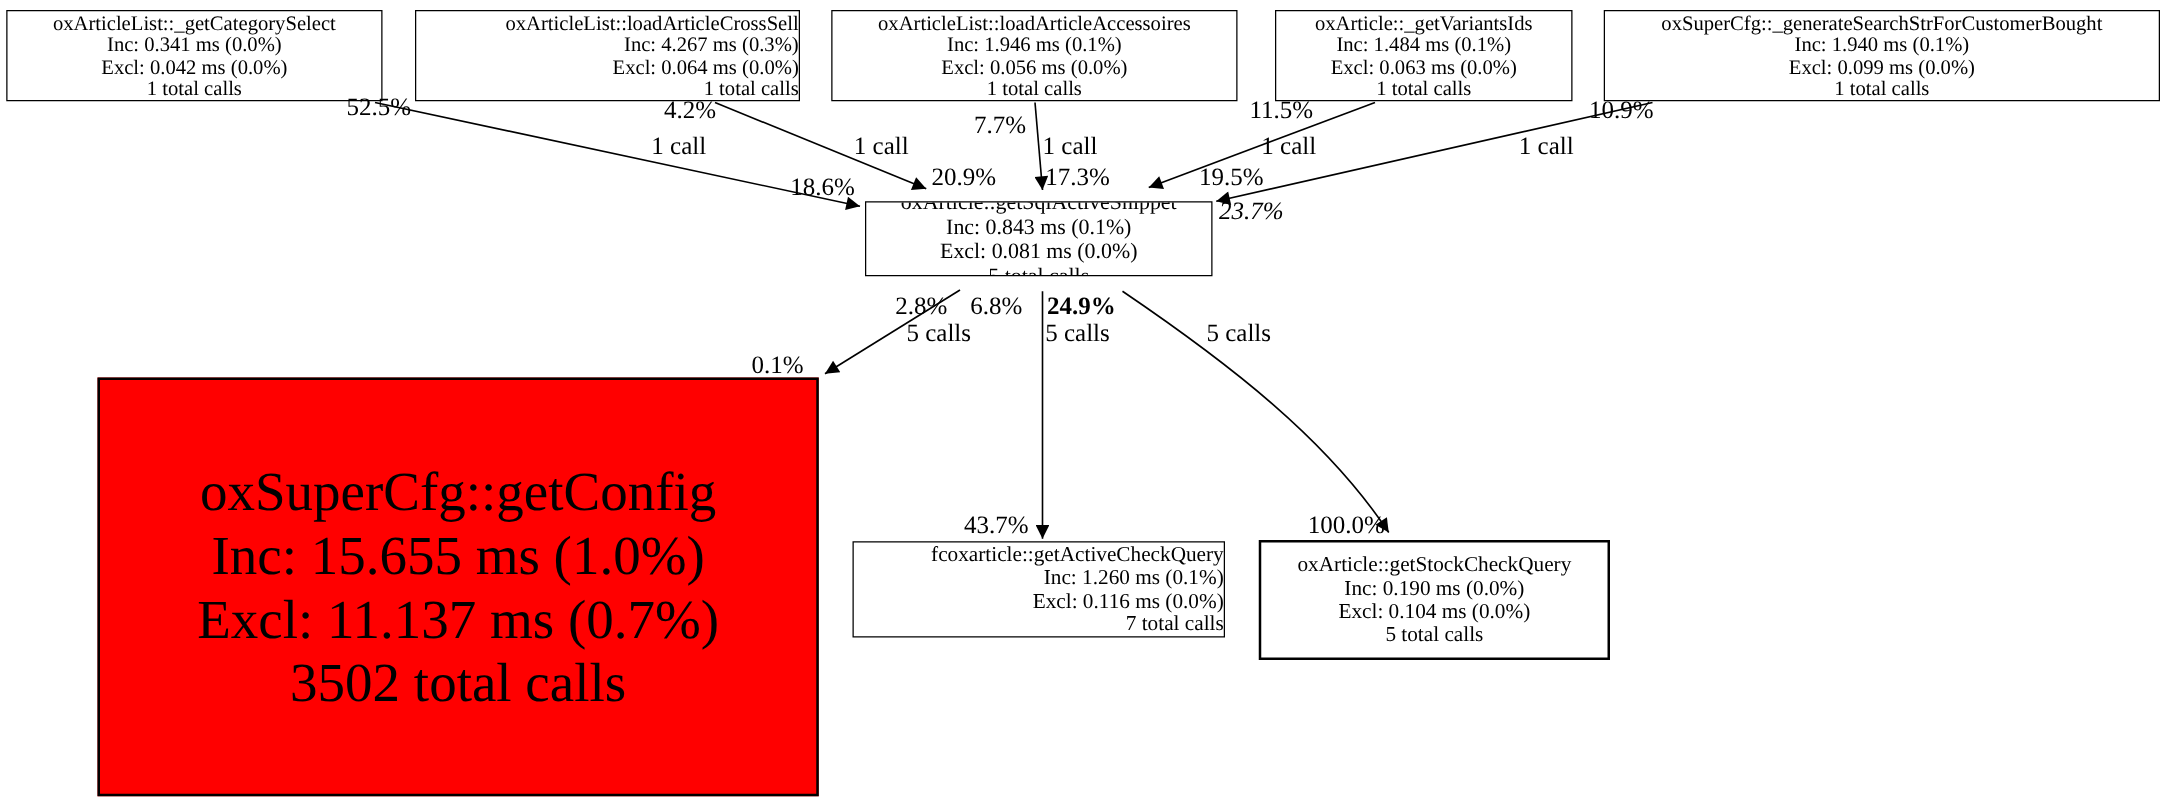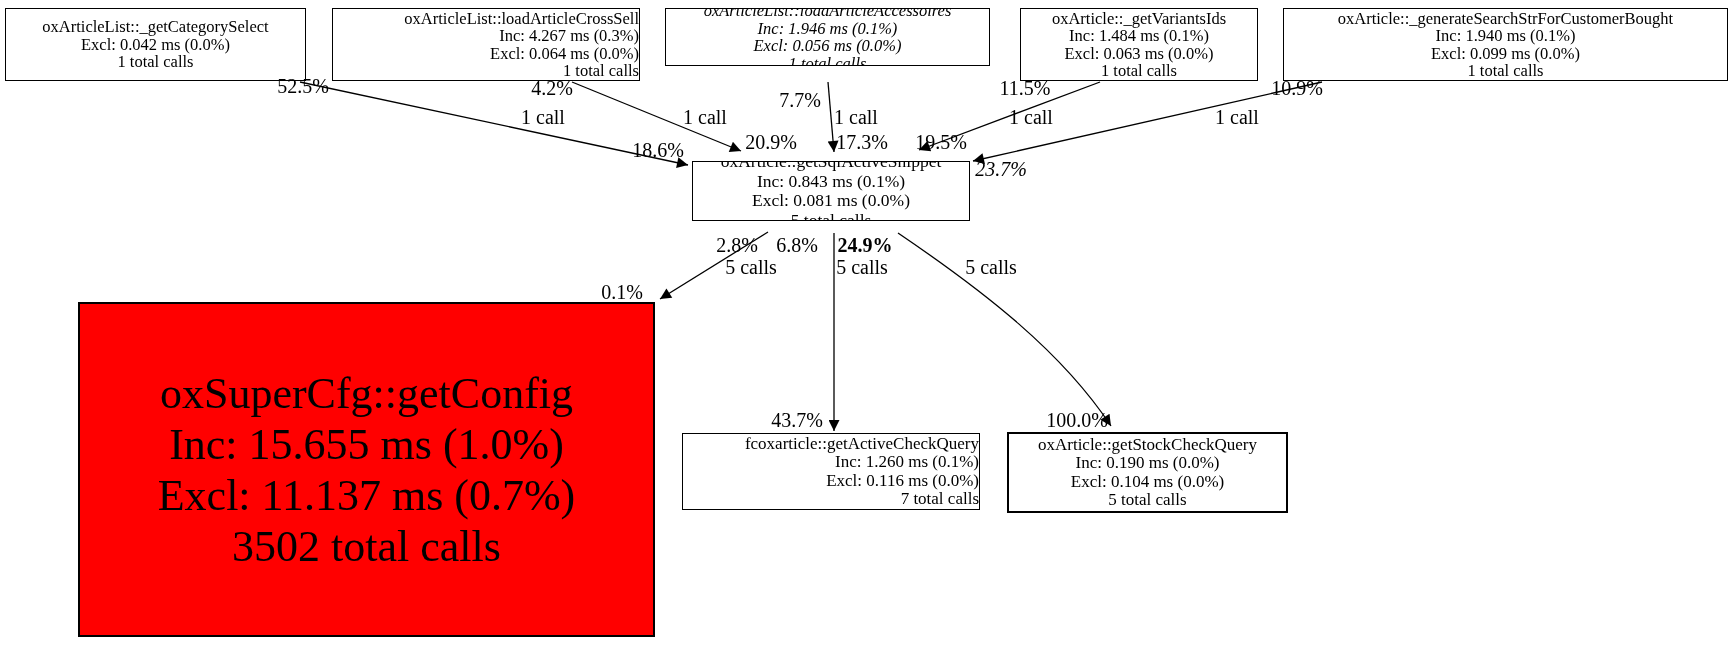--- a/index.html
+++ b/index.html
@@ -40,43 +40,44 @@
       <path d="M 1100 82 L 919 150" marker-end="url(#arrow)"></path>
       <path d="M 1322 82 L 973 161" marker-end="url(#arrow)"></path>
       <path d="M 768 232 L 660 299" marker-end="url(#arrow)"></path>
       <path d="M 834 233 L 834 431" marker-end="url(#arrow)"></path>
       <path d="M 898 233 C 985 292 1062 352 1111 426" marker-end="url(#arrow)"></path>
     </g>
   </svg>
 
   <div class="node n-top" style="left:5px;top:8px;width:301px;height:73px;">
     <div>oxArticleList::_getCategorySelect</div>
+    <div>Inc: 0.341 ms (0.0%)</div>
     <div>Excl: 0.042 ms (0.0%)</div>
     <div>1 total calls</div>
   </div>
   <div class="node n-top" style="left:332px;top:8px;width:308px;height:73px;text-align:right;">
     <div>oxArticleList::loadArticleCrossSell</div>
     <div>Inc: 4.267 ms (0.3%)</div>
     <div>Excl: 0.064 ms (0.0%)</div>
     <div>1 total calls</div>
   </div>
-  <div class="node n-top" style="left:665px;top:8px;width:325px;height:58px;font-style:italic;">
+  <div class="node n-top" style="left:665px;top:8px;width:325px;height:73px;">
     <div>oxArticleList::loadArticleAccessoires</div>
     <div>Inc: 1.946 ms (0.1%)</div>
     <div>Excl: 0.056 ms (0.0%)</div>
     <div>1 total calls</div>
   </div>
   <div class="node n-top" style="left:1020px;top:8px;width:238px;height:73px;">
     <div>oxArticle::_getVariantsIds</div>
     <div>Inc: 1.484 ms (0.1%)</div>
     <div>Excl: 0.063 ms (0.0%)</div>
     <div>1 total calls</div>
   </div>
   <div class="node n-top" style="left:1283px;top:8px;width:445px;height:73px;">
-    <div>oxArticle::_generateSearchStrForCustomerBought</div>
+    <div>oxSuperCfg::_generateSearchStrForCustomerBought</div>
     <div>Inc: 1.940 ms (0.1%)</div>
     <div>Excl: 0.099 ms (0.0%)</div>
     <div>1 total calls</div>
   </div>
 
   <div class="node n-mid" style="left:692px;top:161px;width:278px;height:60px;">
     <div>oxArticle::getSqlActiveSnippet</div>
     <div>Inc: 0.843 ms (0.1%)</div>
     <div>Excl: 0.081 ms (0.0%)</div>
     <div>5 total calls</div>
@@ -88,42 +89,42 @@
     <div>Excl: 11.137 ms (0.7%)</div>
     <div>3502 total calls</div>
   </div>
 
   <div class="node n-bot" style="left:682px;top:433px;width:298px;height:77px;text-align:right;">
     <div>fcoxarticle::getActiveCheckQuery</div>
     <div>Inc: 1.260 ms (0.1%)</div>
     <div>Excl: 0.116 ms (0.0%)</div>
     <div>7 total calls</div>
   </div>
-  <div class="node n-bot" style="left:1007px;top:432px;width:281px;height:81px;border-width:2px;">
+  <div class="node n-bot" style="left:1007px;top:432px;width:281px;height:96px;border-width:2px;">
     <div>oxArticle::getStockCheckQuery</div>
     <div>Inc: 0.190 ms (0.0%)</div>
     <div>Excl: 0.104 ms (0.0%)</div>
     <div>5 total calls</div>
   </div>
 
   <span class="edge-label" style="left:303px;top:86px;">52.5%</span>
   <span class="edge-label" style="left:543px;top:117px;">1 call</span>
   <span class="edge-label" style="left:658px;top:150px;">18.6%</span>
 
   <span class="edge-label" style="left:552px;top:88px;">4.2%</span>
   <span class="edge-label" style="left:705px;top:117px;">1 call</span>
   <span class="edge-label" style="left:771px;top:142px;">20.9%</span>
 
   <span class="edge-label" style="left:800px;top:88px;margin-top:12px;">7.7%</span>
   <span class="edge-label" style="left:856px;top:117px;">1 call</span>
   <span class="edge-label" style="left:862px;top:142px;">17.3%</span>
 
   <span class="edge-label" style="left:1025px;top:88px;">11.5%</span>
   <span class="edge-label" style="left:1031px;top:117px;">1 call</span>
-  <span class="edge-label" style="left:941px;top:142px;">19.5%</span>
+  <span class="edge-label" style="left:985px;top:142px;">19.5%</span>
 
   <span class="edge-label" style="left:1297px;top:88px;">10.9%</span>
   <span class="edge-label" style="left:1237px;top:117px;">1 call</span>
   <span class="edge-label" style="left:1001px;top:169px;font-style:italic;">23.7%</span>
 
   <span class="edge-label" style="left:737px;top:245px;">2.8%</span>
   <span class="edge-label" style="left:751px;top:267px;">5 calls</span>
   <span class="edge-label" style="left:622px;top:292px;">0.1%</span>
 
   <span class="edge-label" style="left:797px;top:245px;">6.8%</span>

